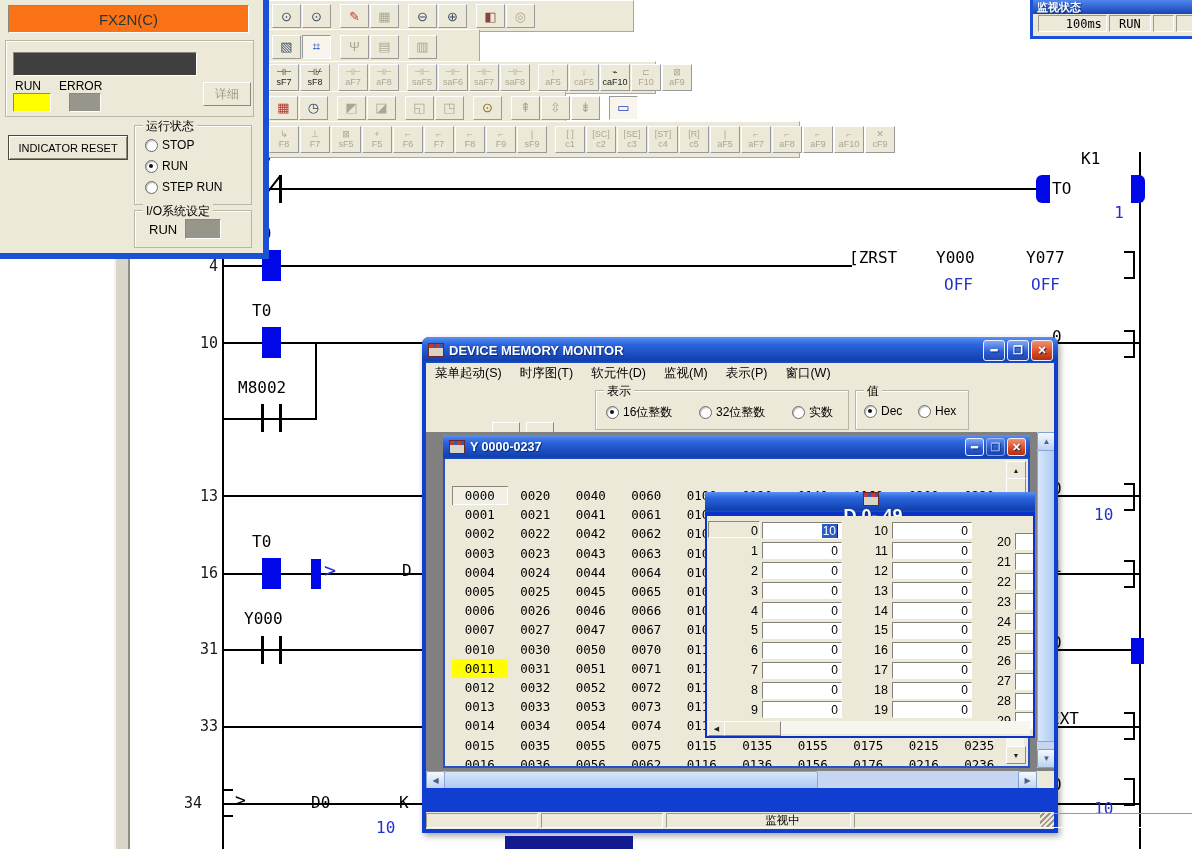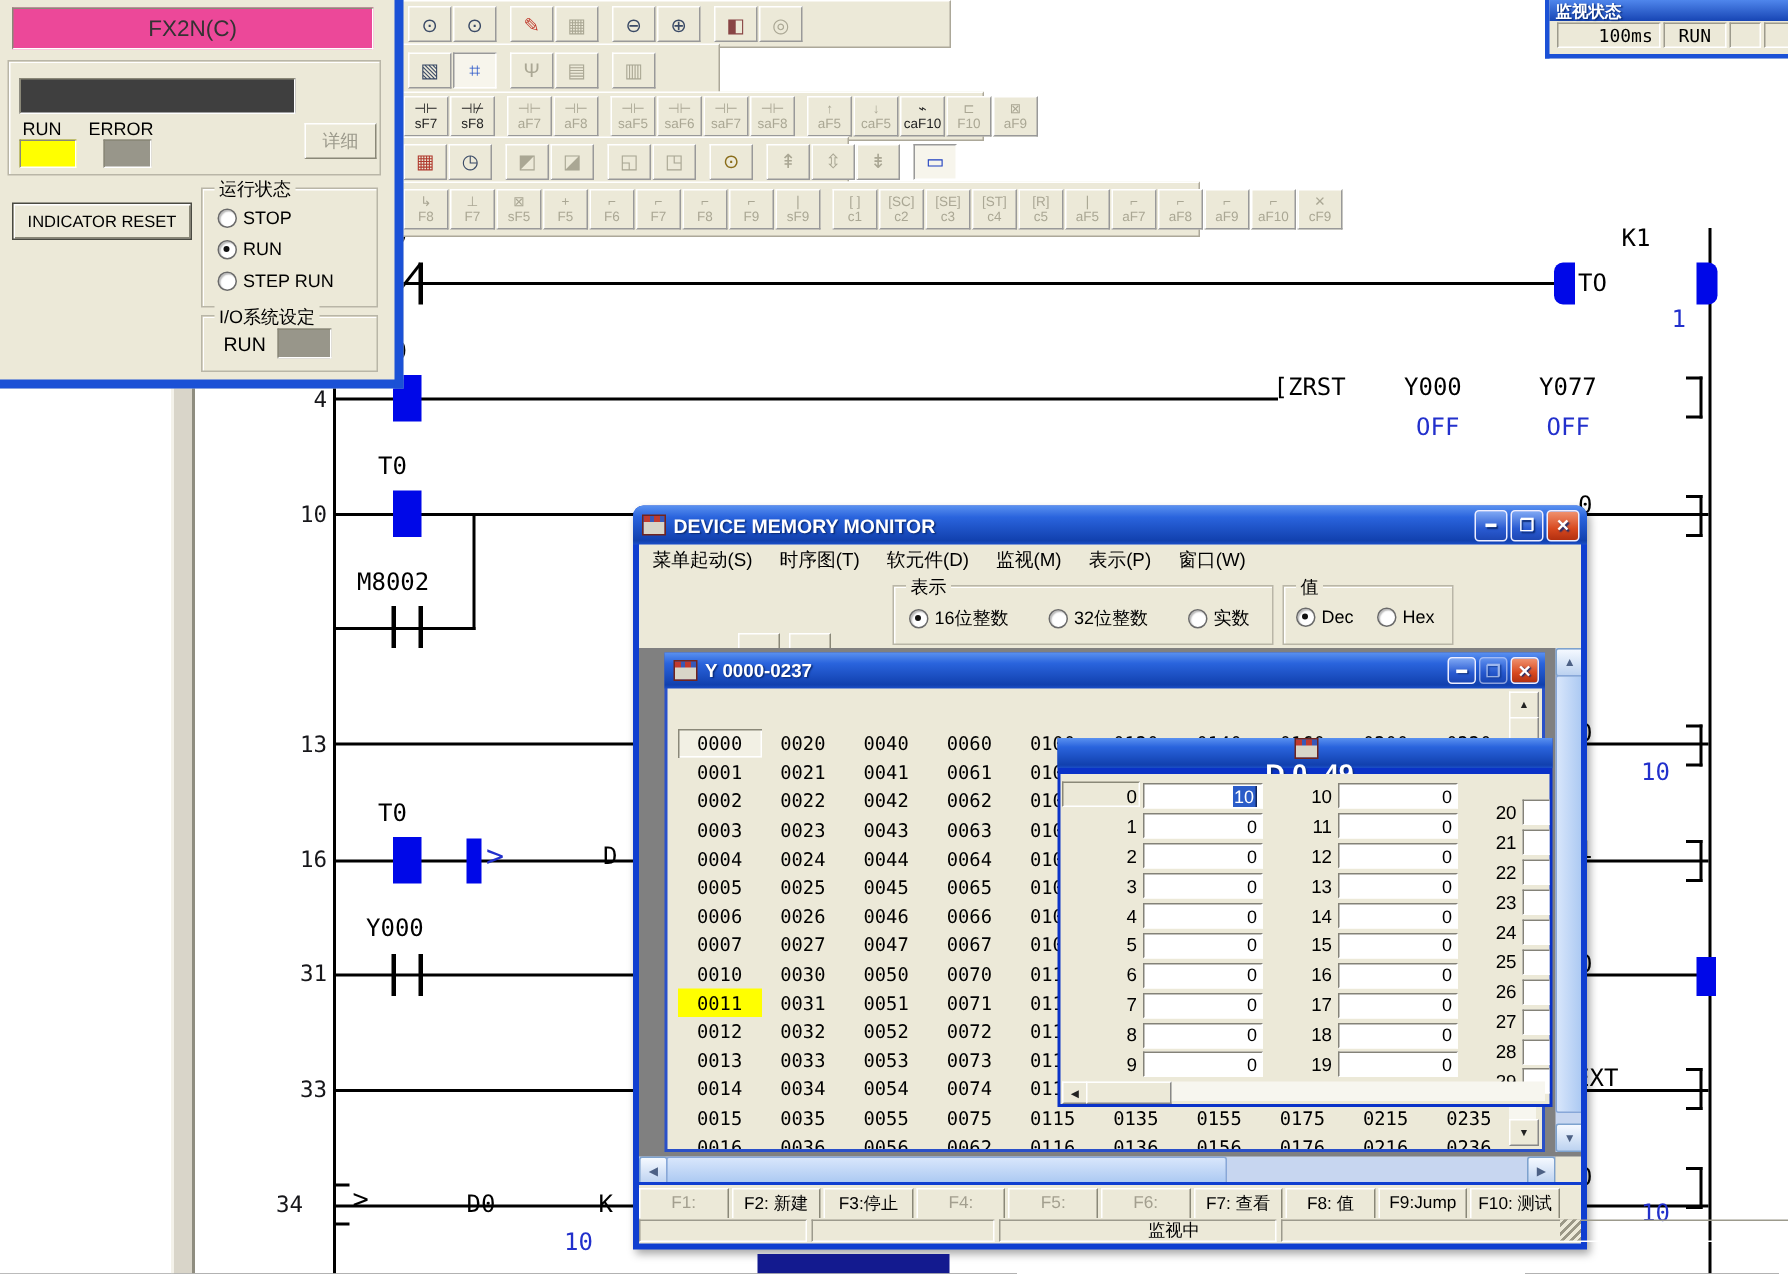--- a/index.html
+++ b/index.html
@@ -852,45 +852,32 @@
       </div>
 
       <div class="xps-track" style="left:0;top:339px;width:611px;height:17px;">
         <div class="xps-btn" style="left:0;top:0;width:17px;height:17px;">◀</div>
         <div class="xps-thumb h" style="left:18px;top:0;width:372px;height:17px;"></div>
         <div class="xps-btn" style="right:0;top:0;width:17px;height:17px;">▶</div>
       </div>
       <div class="abs" style="left:611px;top:339px;width:17px;height:17px;background:#ece9d8;"></div>
     </div>
 
-    <div class="abs" id="dm-fkeys" style="left:4px;top:453px;width:628px;height:22px;background:#ece9d8;display:flex;align-items:center;padding-top:1px;">
-        <div class="fkey dis">F1:</div>
-        <div class="fkey">F2: 新建</div>
-        <div class="fkey">F3:停止</div>
-        <div class="fkey dis">F4:</div>
-        <div class="fkey dis">F5:</div>
-        <div class="fkey dis">F6:</div>
-        <div class="fkey">F7: 查看</div>
-        <div class="fkey">F8: 值</div>
-        <div class="fkey">F9:Jump</div>
-        <div class="fkey">F10: 测试</div>
-        <div style="width: 12px; flex: 0 0 auto;"></div>
-      </div>
 
     <div class="abs" id="dm-status" style="left:4px;top:475px;width:628px;height:17px;background:#ece9d8;display:flex;align-items:center;">
         <div class="scell" style="width: 62px; flex: 0 0 auto;"></div>
         <div class="scell" style="width: 72px; flex: 0 0 auto;"></div>
         <div class="scell" style="width: 135px; flex: 0 0 auto;">监视中</div>
         <div class="scell" style="width: 330px; flex: 0 0 auto;"></div>
       </div>
     <div class="abs" style="right:4px;top:476px;width:14px;height:14px;background:repeating-linear-gradient(135deg,#ece9d8 0 2px,#9a9786 2px 4px);"></div>
   </div>
 
   <div class="abs" style="left:0;top:0;width:263px;height:253px;background:#ece9d8;border-right:6px solid #1b51d6;border-bottom:6px solid #1b51d6;">
-    <div class="bev-in abs" style="left:8px;top:5px;width:239px;height:26px;background:#ec4899;display:flex;align-items:center;justify-content:center;font-size:15px;color:#333;">
+    <div class="bev-in abs" style="left:8px;top:5px;width:239px;height:26px;background:#f97316;display:flex;align-items:center;justify-content:center;font-size:15px;color:#333;">
       <span>FX2N(C)</span>
     </div>
 
     <div class="gbox" style="left:5px;top:40px;width:247px;height:75px;">
       <div class="bev-in abs" style="left:7px;top:11px;width:182px;height:22px;background:#3f3f3f;"></div>
       <div class="bev abs" style="left:197px;top:11px;width:46px;height:22px;display:flex;align-items:center;justify-content:center;color:#9c9a8c;font-size:12px;">详细</div>
       <span class="abs" style="left:9px;top:38px;font-size:12px;">RUN</span>
       <div class="bev-in abs" style="left:7px;top:52px;width:36px;height:17px;background:#ffff00;"></div>
       <span class="abs" style="left:53px;top:38px;font-size:12px;">ERROR</span>
       <div class="bev-in abs" style="left:63px;top:52px;width:30px;height:17px;background:#98968a;"></div>

